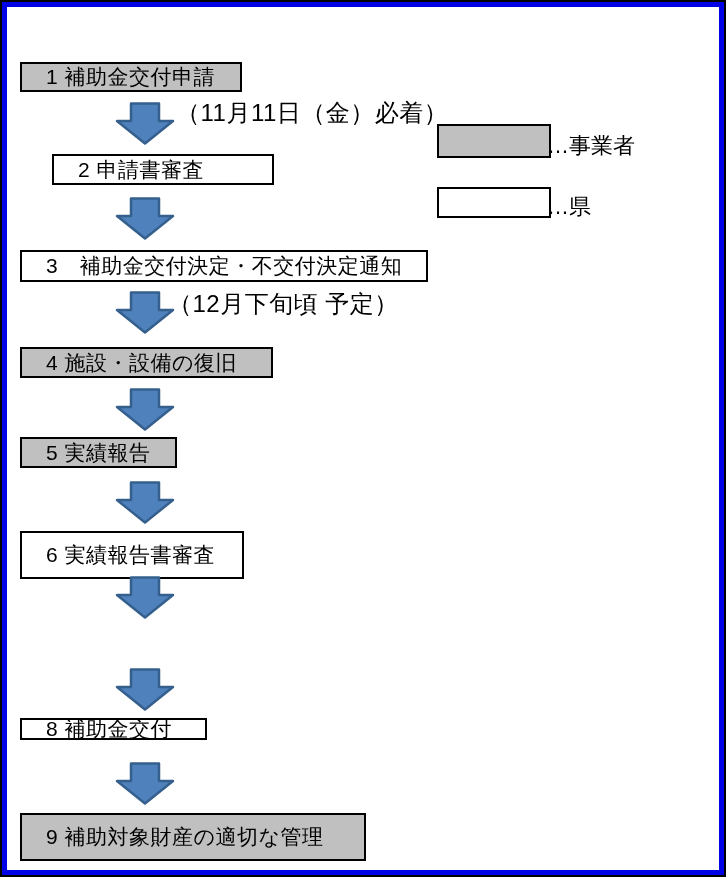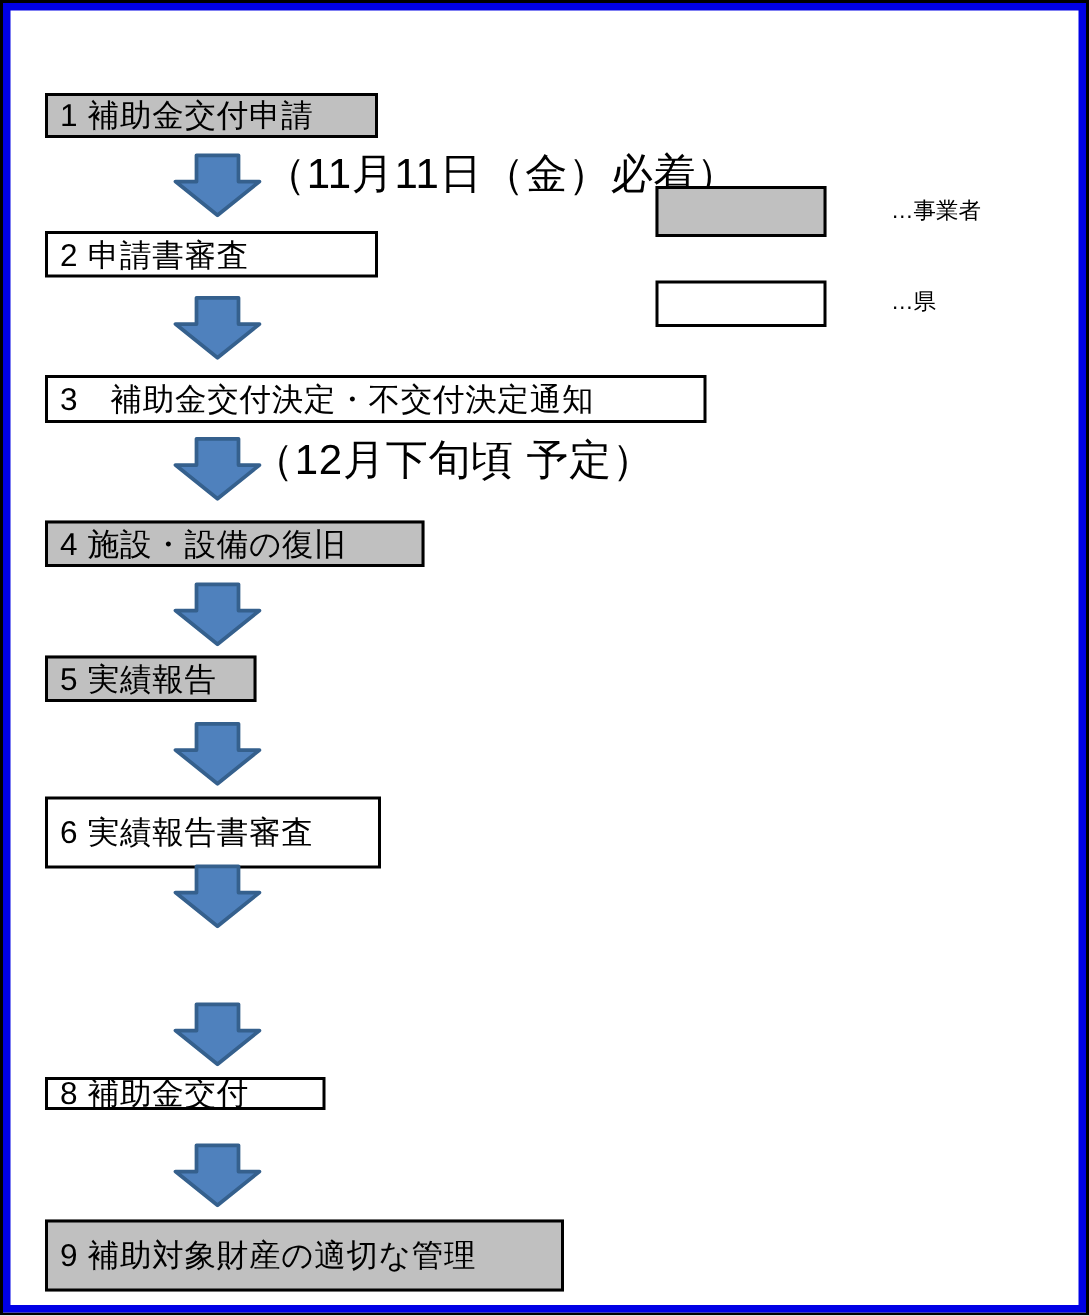--- a/index.html
+++ b/index.html
@@ -17,104 +17,104 @@
     border: 2px solid #000000;
     pointer-events: none;
   }
   .frame-inner {
     position: absolute; inset: 2px;
     border: 5px solid #0000e6;
     pointer-events: none;
   }
   .step-box {
     position: absolute;
-    left: 30px;
+    left: 20px;
     box-sizing: border-box;
     border: 2px solid #000000;
     background: #ffffff;
     display: flex;
     align-items: center;
-    padding-left: 8px;
+    padding-left: 24px;
     font-size: 21px;
     letter-spacing: 0.5px;
     white-space: nowrap;
     text-align: center;
   }
   .step-box.gray { background: #c0c0c0; }
   .arrow {
     position: absolute;
     left: 115px;
     width: 60px;
     height: 43px;
   }
   .arrow polygon { fill: #4f81bd; stroke: #35608d; stroke-width: 2.5; stroke-linejoin: round; }
   .note {
     position: absolute;
-    font-size: 28px;
+    font-size: 24px;
     letter-spacing: 0.5px;
     white-space: nowrap;
   }
   .legend-swatch {
     position: absolute;
     left: 437px;
     width: 114px;
     box-sizing: border-box;
     border: 2px solid #000000;
   }
   .legend-swatch.gray { background: #c0c0c0; }
   .legend-swatch.white { background: #ffffff; }
   .legend-label {
     position: absolute;
-    left: 594px;
-    font-size: 15px;
+    left: 547px;
+    font-size: 22px;
     white-space: nowrap;
   }
 </style>
 </head>
 <body>
 
 <div class="page">
   <div class="frame-outer"></div>
   <div class="frame-inner"></div>
 
   <div class="step-box gray" style="top:62px;  width:222px; height:30px;">
     <span>1 補助金交付申請</span>
   </div>
   <div class="note" style="left:176px; top:97px;">（11月11日（金）必着）</div>
 
   <svg class="arrow" style="top:102px;" viewBox="0 0 60 43">
     <polygon points="16,1.5 44,1.5 44,19 58,19 30,41.5 2,19 16,19"></polygon>
   </svg>
 
-  <div class="step-box" style="top:154px; width:222px; height:31px;">
+  <div class="step-box" style="top:154px; width:222px; height:31px;margin-left:32px;">
     <span>2 申請書審査</span>
   </div>
 
   <svg class="arrow" style="top:197px;" viewBox="0 0 60 43">
     <polygon points="16,1.5 44,1.5 44,19 58,19 30,41.5 2,19 16,19"></polygon>
   </svg>
 
-  <div class="step-box" style="top:250px; width:441px; height:32px;">
+  <div class="step-box" style="top:250px; width:408px; height:32px;">
     <span>3　補助金交付決定・不交付決定通知</span>
   </div>
   <div class="note" style="left:168px; top:288px;">（12月下旬頃 予定）</div>
 
   <svg class="arrow" style="top:291px;" viewBox="0 0 60 43">
     <polygon points="16,1.5 44,1.5 44,19 58,19 30,41.5 2,19 16,19"></polygon>
   </svg>
 
   <div class="step-box gray" style="top:347px; width:253px; height:31px;">
     <span>4 施設・設備の復旧</span>
   </div>
 
   <svg class="arrow" style="top:388px;" viewBox="0 0 60 43">
     <polygon points="16,1.5 44,1.5 44,19 58,19 30,41.5 2,19 16,19"></polygon>
   </svg>
 
-  <div class="step-box gray" style="top:437px; width:141px; height:31px;">
+  <div class="step-box gray" style="top:437px; width:157px; height:31px;">
     <span>5 実績報告</span>
   </div>
 
   <svg class="arrow" style="top:481px;" viewBox="0 0 60 43">
     <polygon points="16,1.5 44,1.5 44,19 58,19 30,41.5 2,19 16,19"></polygon>
   </svg>
 
   <div class="step-box" style="top:531px; width:224px; height:48px;">
     <span>6 実績報告書審査</span>
   </div>

